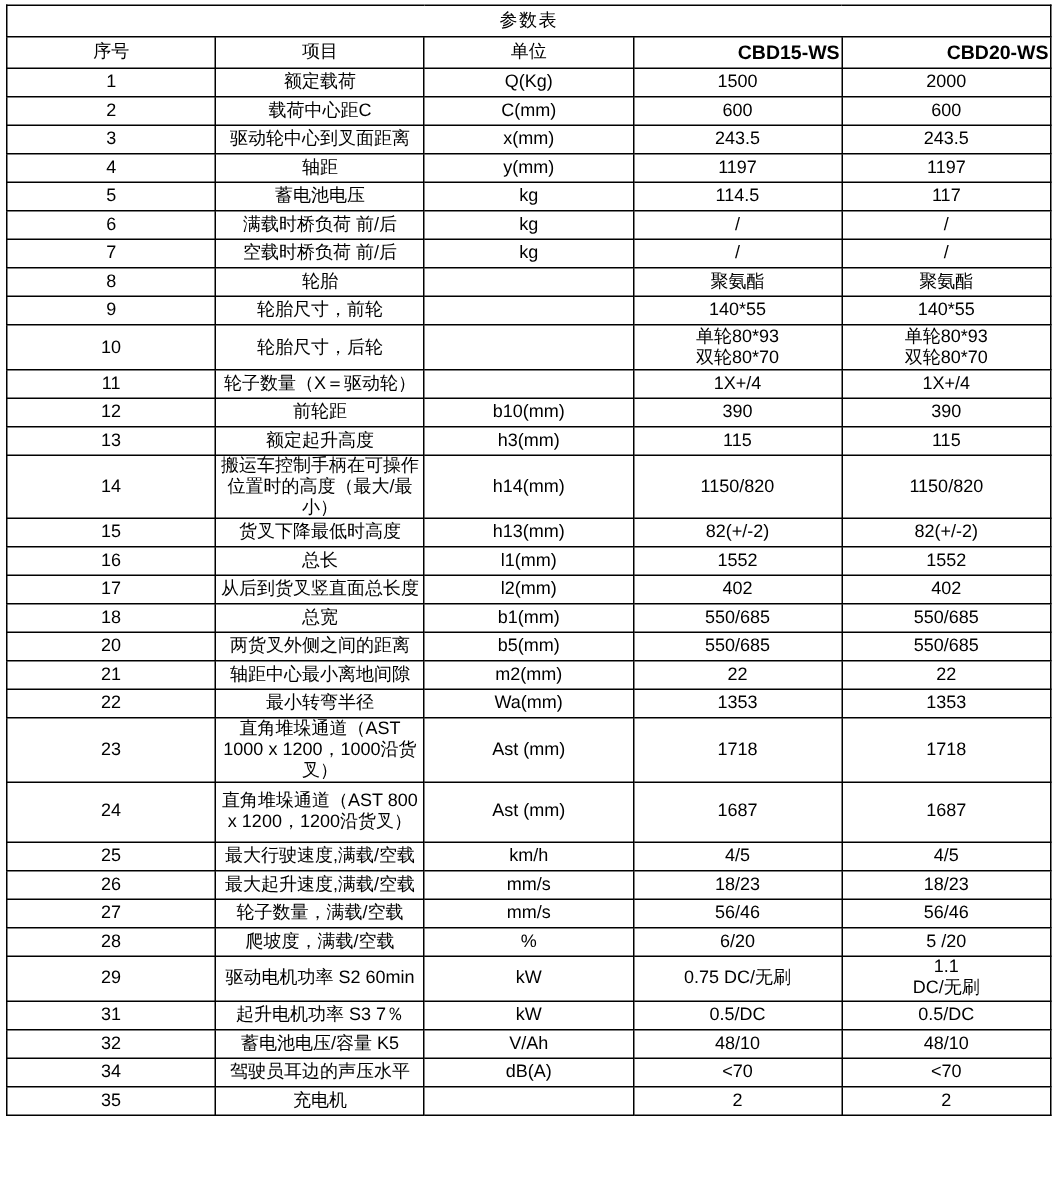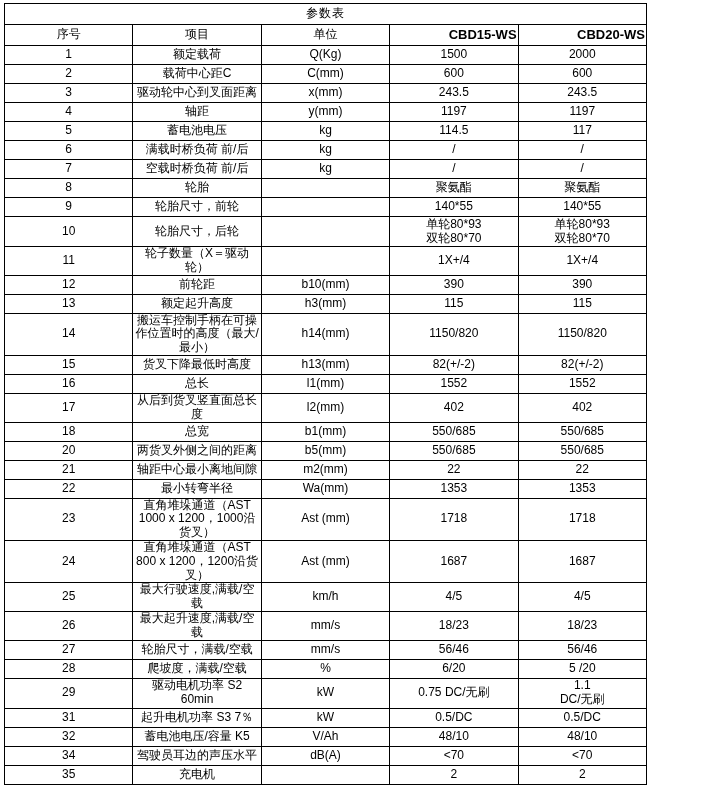--- a/index.html
+++ b/index.html
@@ -14,21 +14,21 @@
     color: #000000;
     overflow: hidden;
   }
   #sheet {
     width: 705px;
     box-sizing: border-box;
     padding: 3px 4px 0 4px;
   }
   table.spec {
     border-collapse: collapse;
-    width: 643px;
+    width: 697px;
     table-layout: fixed;
   }
   table.spec td, table.spec th {
     border: 1px solid #000000;
     font-weight: normal;
     font-size: 12px;
     text-align: center;
     vertical-align: middle;
     padding: 0px 1px;
     line-height: 1.15;
@@ -254,21 +254,21 @@
         </tr>
         <tr class="r">
           <td class="col-no">26</td>
           <td class="col-item item-text">最大起升速度,满载/空载</td>
           <td class="col-unit">mm/s</td>
           <td class="col-v1">18/23</td>
           <td class="col-v2">18/23</td>
         </tr>
         <tr class="r">
           <td class="col-no">27</td>
-          <td class="col-item item-text">轮胎尺寸，满载/空载</td>
+          <td class="col-item item-text">轮子数量，满载/空载</td>
           <td class="col-unit">mm/s</td>
           <td class="col-v1">56/46</td>
           <td class="col-v2">56/46</td>
         </tr>
         <tr class="r">
           <td class="col-no">28</td>
           <td class="col-item item-text">爬坡度，满载/空载</td>
           <td class="col-unit">%</td>
           <td class="col-v1">6/20</td>
           <td class="col-v2">5 /20</td>

